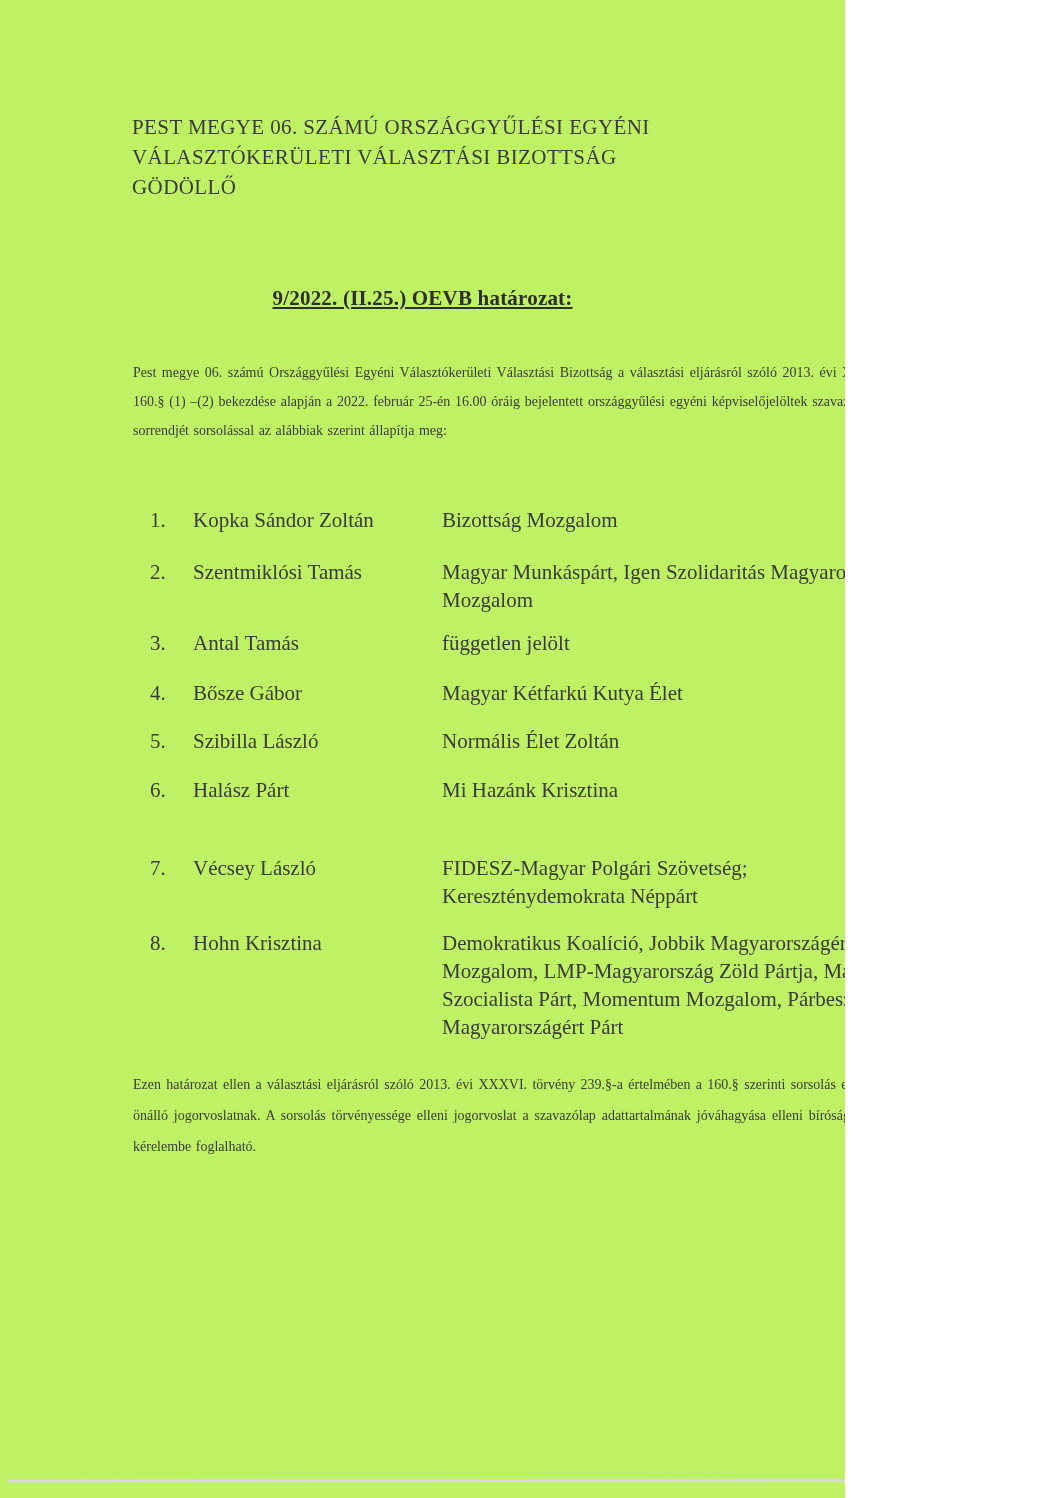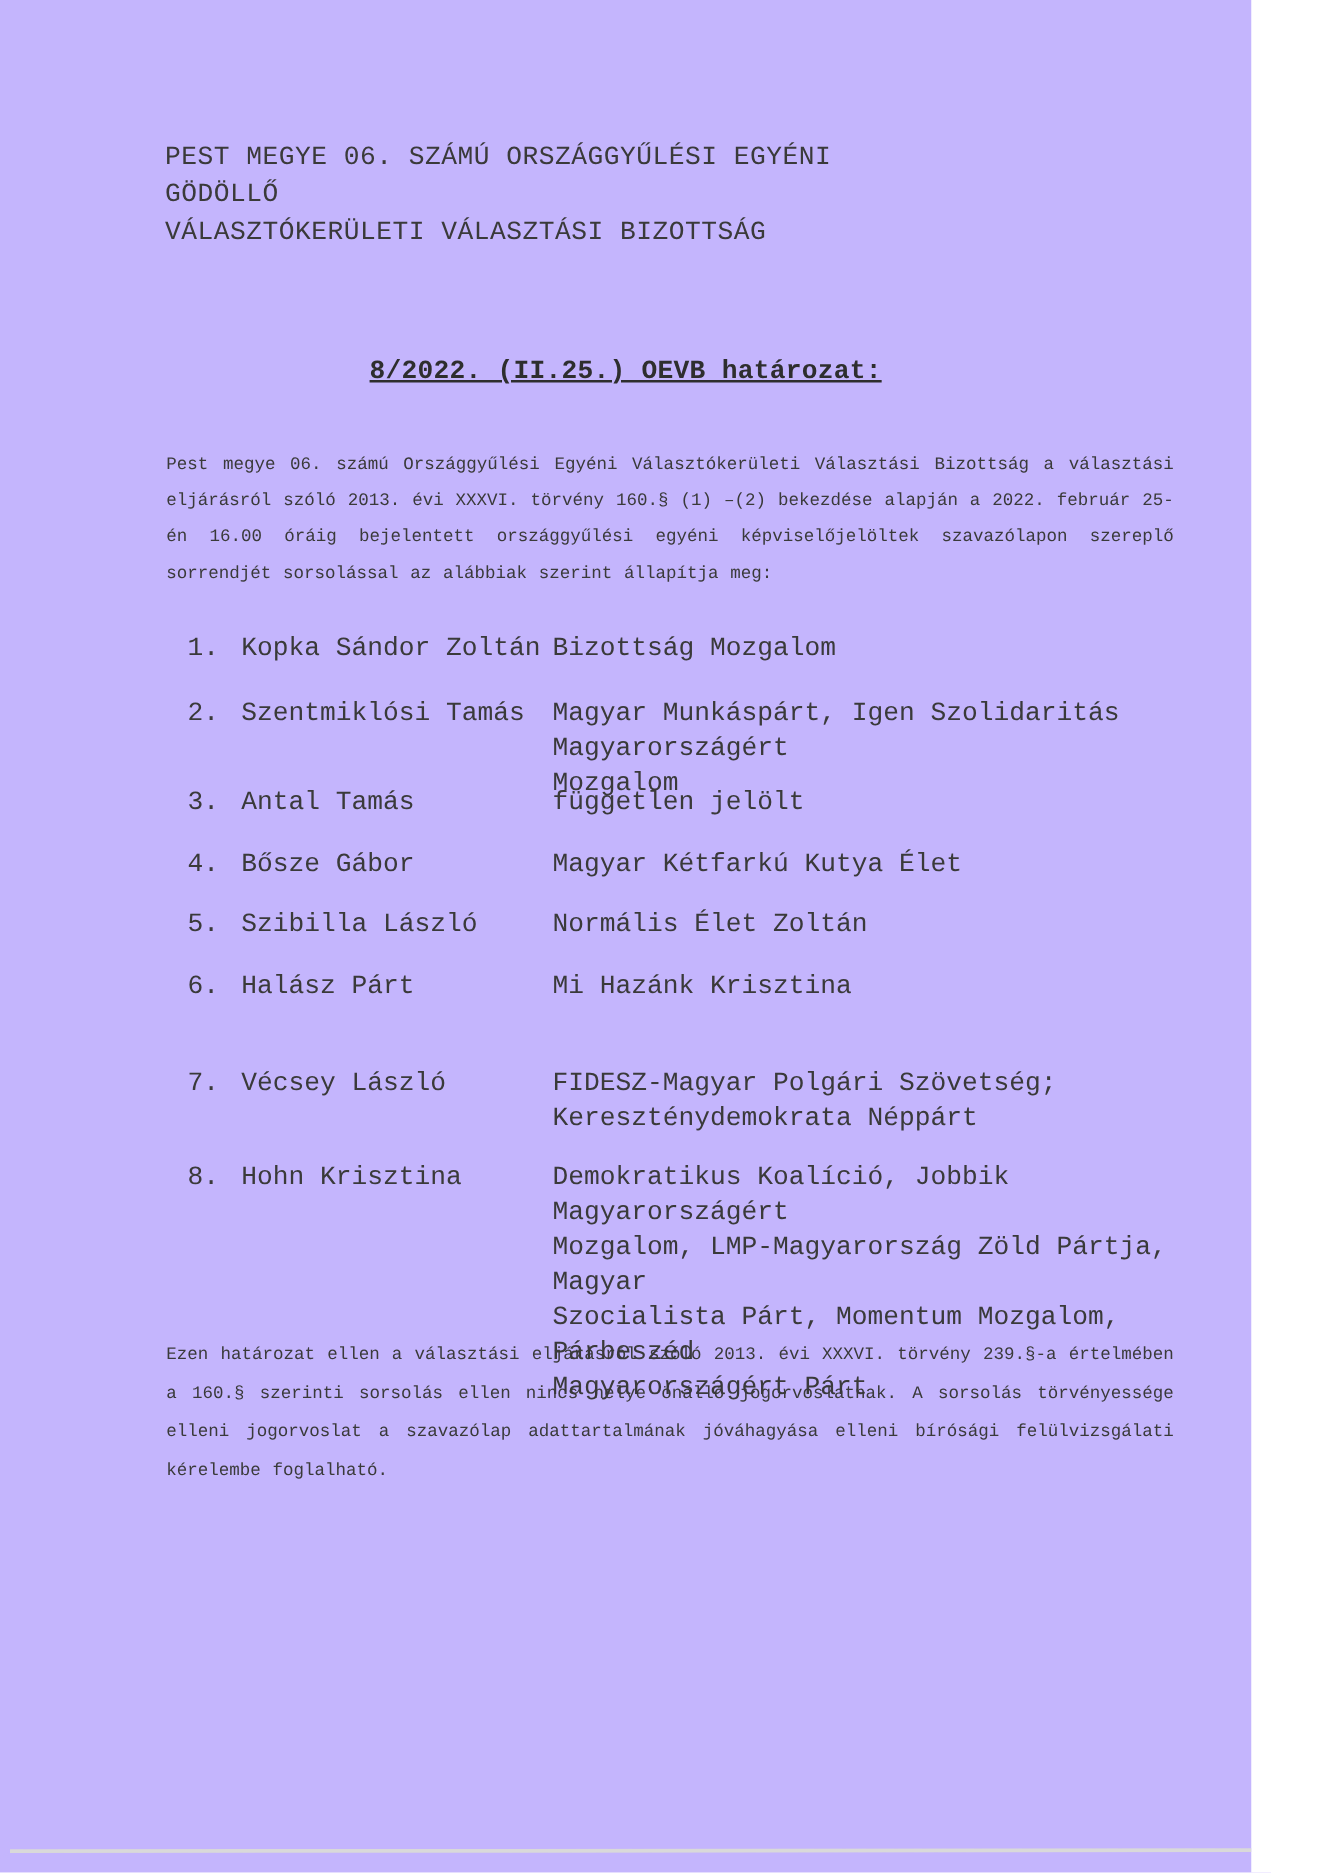--- a/index.html
+++ b/index.html
@@ -3,24 +3,24 @@
 <meta charset="utf-8">
 <title>9/2022. (II.25.) OEVB határozat</title>
 <style>
   html, body {
     margin: 0;
     padding: 0;
     background: #ffffff;
   }
   .page {
     position: relative;
-    width: 1001px;
+    width: 845px;
     height: 1498px;
-    background: #c4b5fd;
-    font-family: Liberation Mono, monospace;
+    background: #bef264;
+    font-family: Liberation Serif, serif;
     color: #333333;
     overflow: hidden;
   }
   
   .letterhead {
     position: absolute;
     left: 132px;
     top: 112px;
     font-size: 21px;
     line-height: 30px;
@@ -104,25 +104,25 @@
     transform: rotate(-0.05deg);
   }
 </style>
 </head>
 <body>
 
 <div class="page">
 
   <div class="letterhead">
     <div>PEST MEGYE 06. SZÁMÚ ORSZÁGGYŰLÉSI EGYÉNI</div>
+    <div>VÁLASZTÓKERÜLETI VÁLASZTÁSI BIZOTTSÁG</div>
     <div>GÖDÖLLŐ</div>
-    <div>VÁLASZTÓKERÜLETI VÁLASZTÁSI BIZOTTSÁG</div>
   </div>
 
-  <div class="decision-title">8/2022. (II.25.) OEVB határozat:</div>
+  <div class="decision-title">9/2022. (II.25.) OEVB határozat:</div>
 
   <div class="paragraph intro">Pest megye 06. számú Országgyűlési Egyéni Választókerületi Választási Bizottság a választási eljárásról szóló 2013. évi XXXVI. törvény 160.§ (1) –(2) bekezdése alapján a 2022. február 25-én 16.00 óráig bejelentett országgyűlési egyéni képviselőjelöltek szavazólapon szereplő sorrendjét sorsolással az alábbiak szerint állapítja meg:</div>
 
   <div class="candidate-row r0">
     <span class="num">1.</span>
     <span class="name">Kopka Sándor Zoltán</span>
     <span class="party">Bizottság Mozgalom</span>
   </div>
 
   <div class="candidate-row r1">

